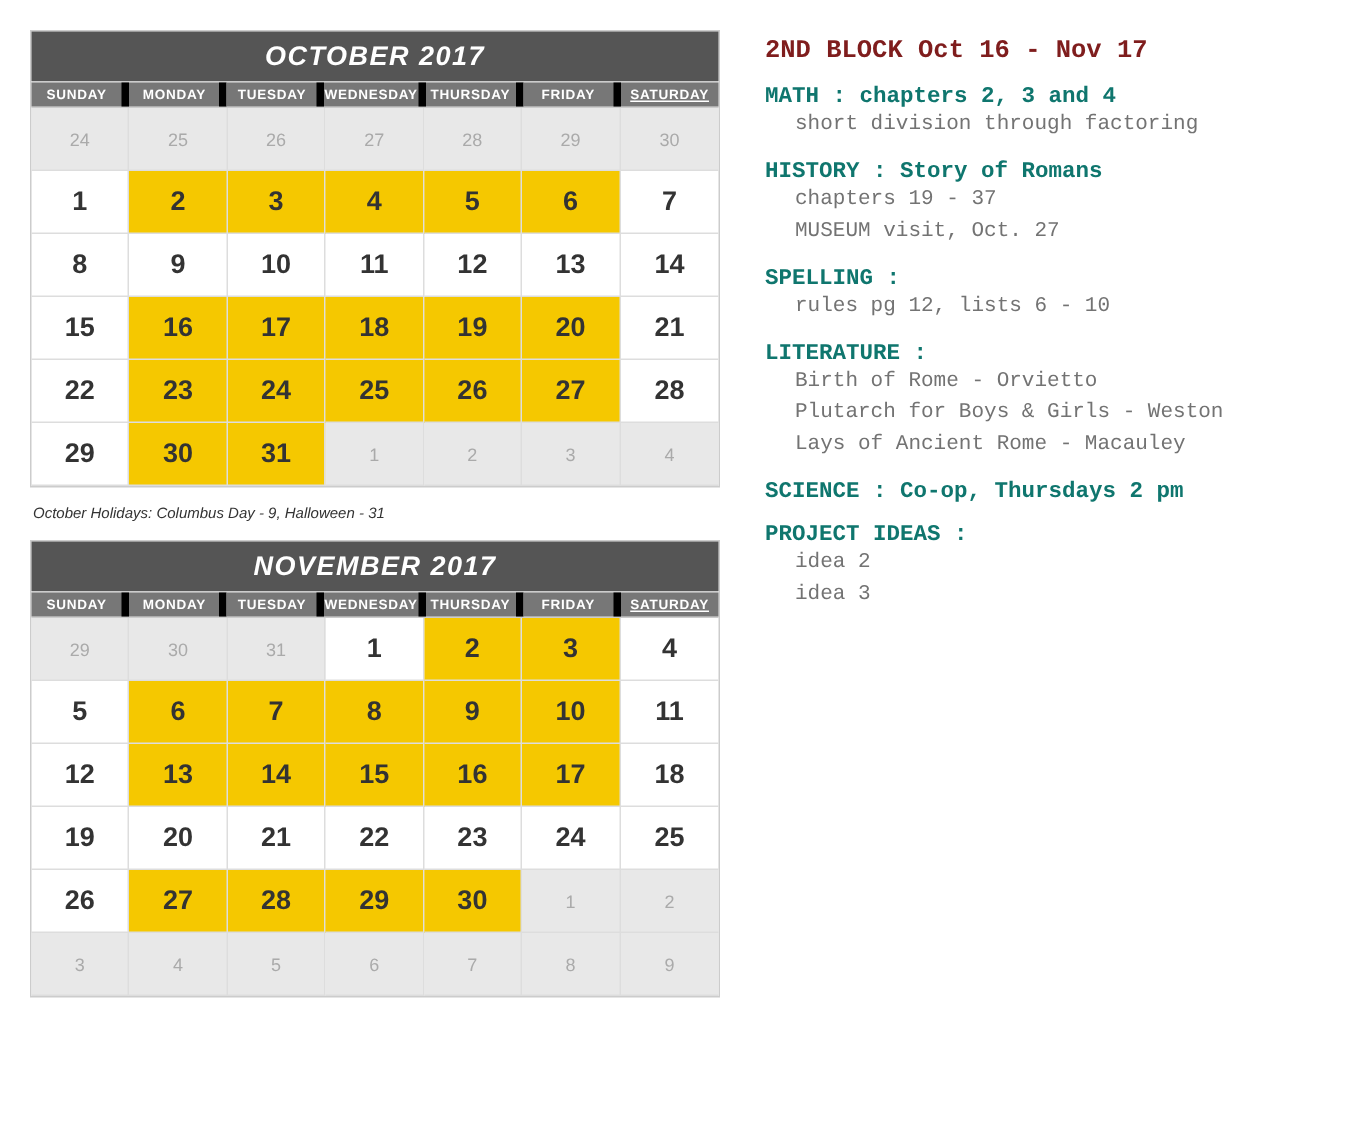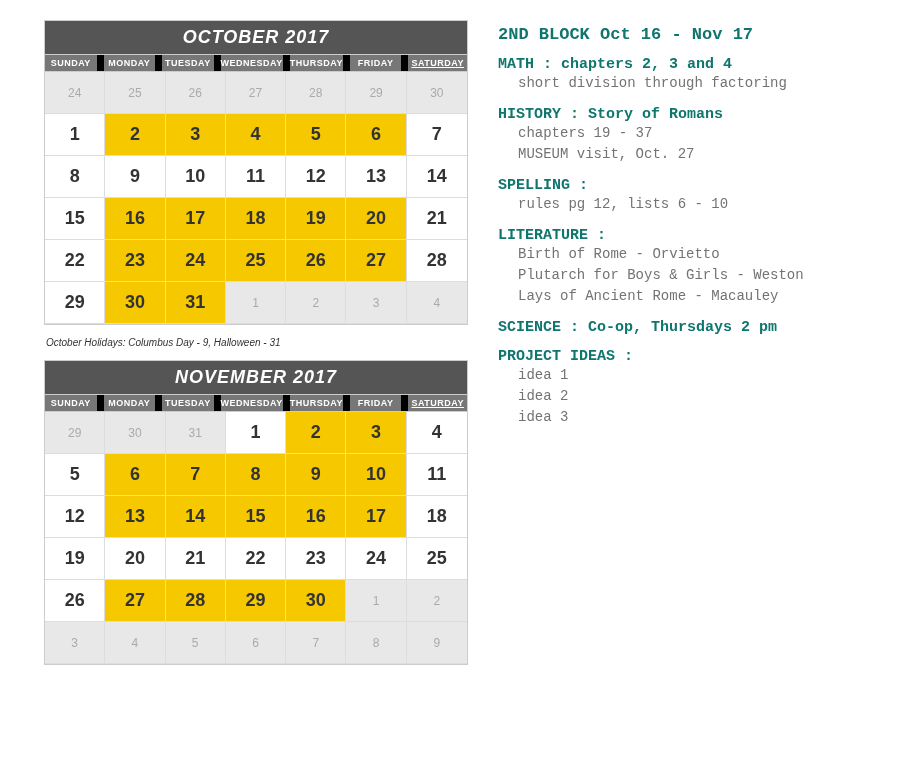--- a/index.html
+++ b/index.html
@@ -6,23 +6,22 @@
     body {
       background: #fff;
       font-family: Arial, sans-serif;
       width: 900px;
       height: 760px;
       display: flex;
       padding: 20px;
       gap: 20px;
     }
     .left-panel {
-      width: 424px;
+      width: 460px;
       flex-shrink: 0;
-      margin-left: 24px;
     }
     .right-panel {
       flex: 1;
       padding-left: 10px;
       padding-top: 5px;
     }
 
     
     .calendar {
       border: 1px solid #ccc;
@@ -43,21 +42,21 @@
       grid-template-columns: repeat(7, 1fr);
       border-top: 1px solid #ccc;
     }
     .cal-day-header {
       background: #777;
       color: #fff;
       text-align: center;
       font-size: 9px;
       font-weight: bold;
       padding: 3px 0;
-      border-right: 7px solid #000000;
+      border-right: 5px solid #000000;
       letter-spacing: 0.5px;
     }
     .cal-day-header:last-child { border-right: none; text-decoration: underline; }
     .cal-cell {
       border-right: 1px solid #ddd;
       border-bottom: 1px solid #ddd;
       min-height: 42px;
       display: flex;
       align-items: center;
       justify-content: center;
@@ -81,21 +80,21 @@
       font-size: 10px;
       color: #333;
       padding: 4px 2px;
       font-style: italic;
     }
 
     
     .block-title {
       font-size: 17px;
       font-weight: bold;
-      color: #0f766e;
+      color: #7f1d1d;
       margin-bottom: 12px;
       font-family: 'Courier New', monospace;
     }
     .subject-block {
       margin-bottom: 12px;
     }
     .subject-title {
       font-size: 15px;
       font-weight: bold;
       color: #0f766e;
@@ -250,18 +249,17 @@
         <div class="subject-title">LITERATURE :</div>
         <div class="subject-detail">Birth of Rome - Orvietto</div>
         <div class="subject-detail">Plutarch for Boys &amp; Girls - Weston</div>
         <div class="subject-detail">Lays of Ancient Rome - Macauley</div>
       </div>
       <div class="subject-block">
         <div class="subject-title">SCIENCE : Co-op, Thursdays 2 pm</div>
       </div>
       <div class="subject-block">
         <div class="subject-title">PROJECT IDEAS :</div>
-        <div class="subject-detail">idea 1</div>
         <div class="subject-detail">idea 2</div>
         <div class="subject-detail">idea 3</div>
       </div>
     </div>
 </div>
 
 </body></html>

